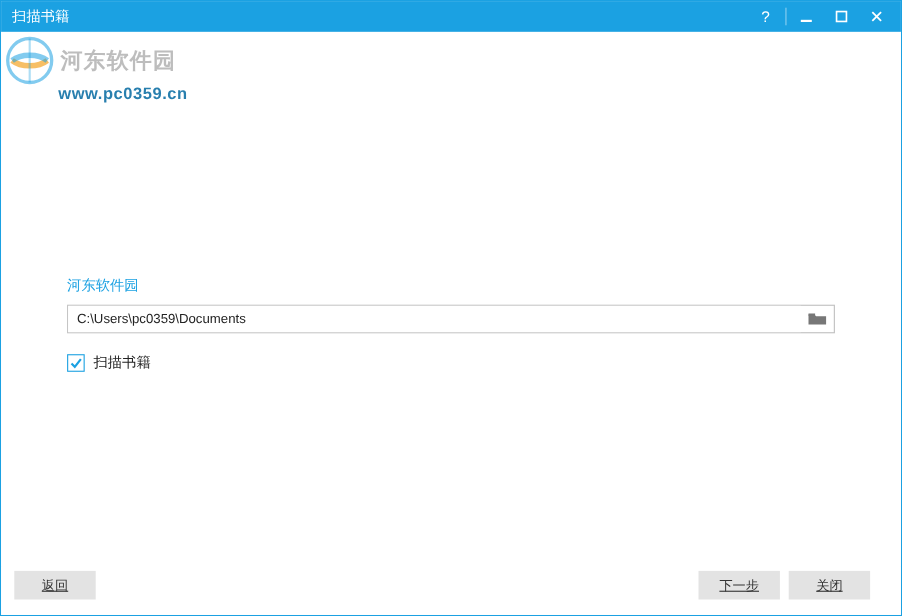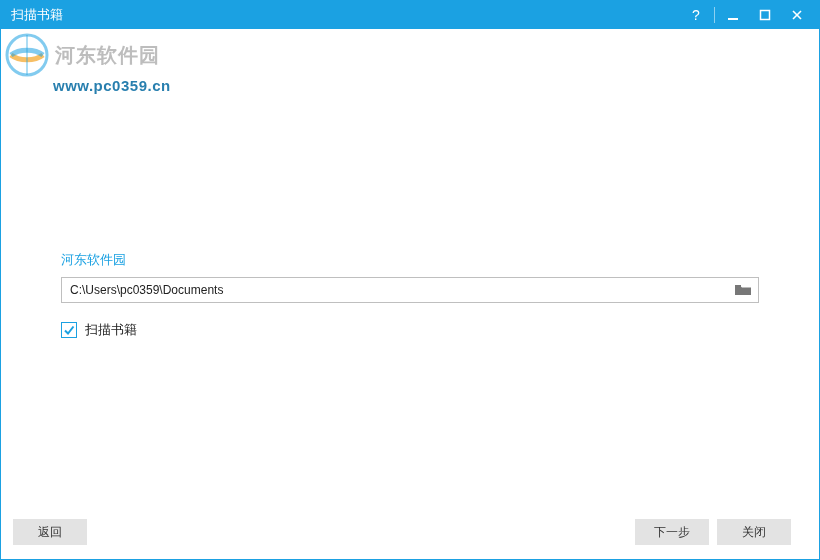--- a/index.html
+++ b/index.html
@@ -77,20 +77,21 @@
     .checkbox svg { display: block; }
     .footer {
       height: 44px; background: #fff; border-top: 0; display: flex; align-items: center;
       padding: 0 12px 10px 12px;
     }
     .btn {
       min-width: 74px; height: 26px; background: #e3e3e3; color: #333;
       display: flex; align-items: center; justify-content: center;
       font-size: 12px; cursor: pointer; border: none;
       margin-right: 8px;
+      text-decoration: underline;
     }
     .btn:last-child { margin-right: 16px; }
     .footer .spacer { flex: 1; }
   </style>
 </head>
 <body>
 
 <div class="window">
 
   <div class="titlebar">

